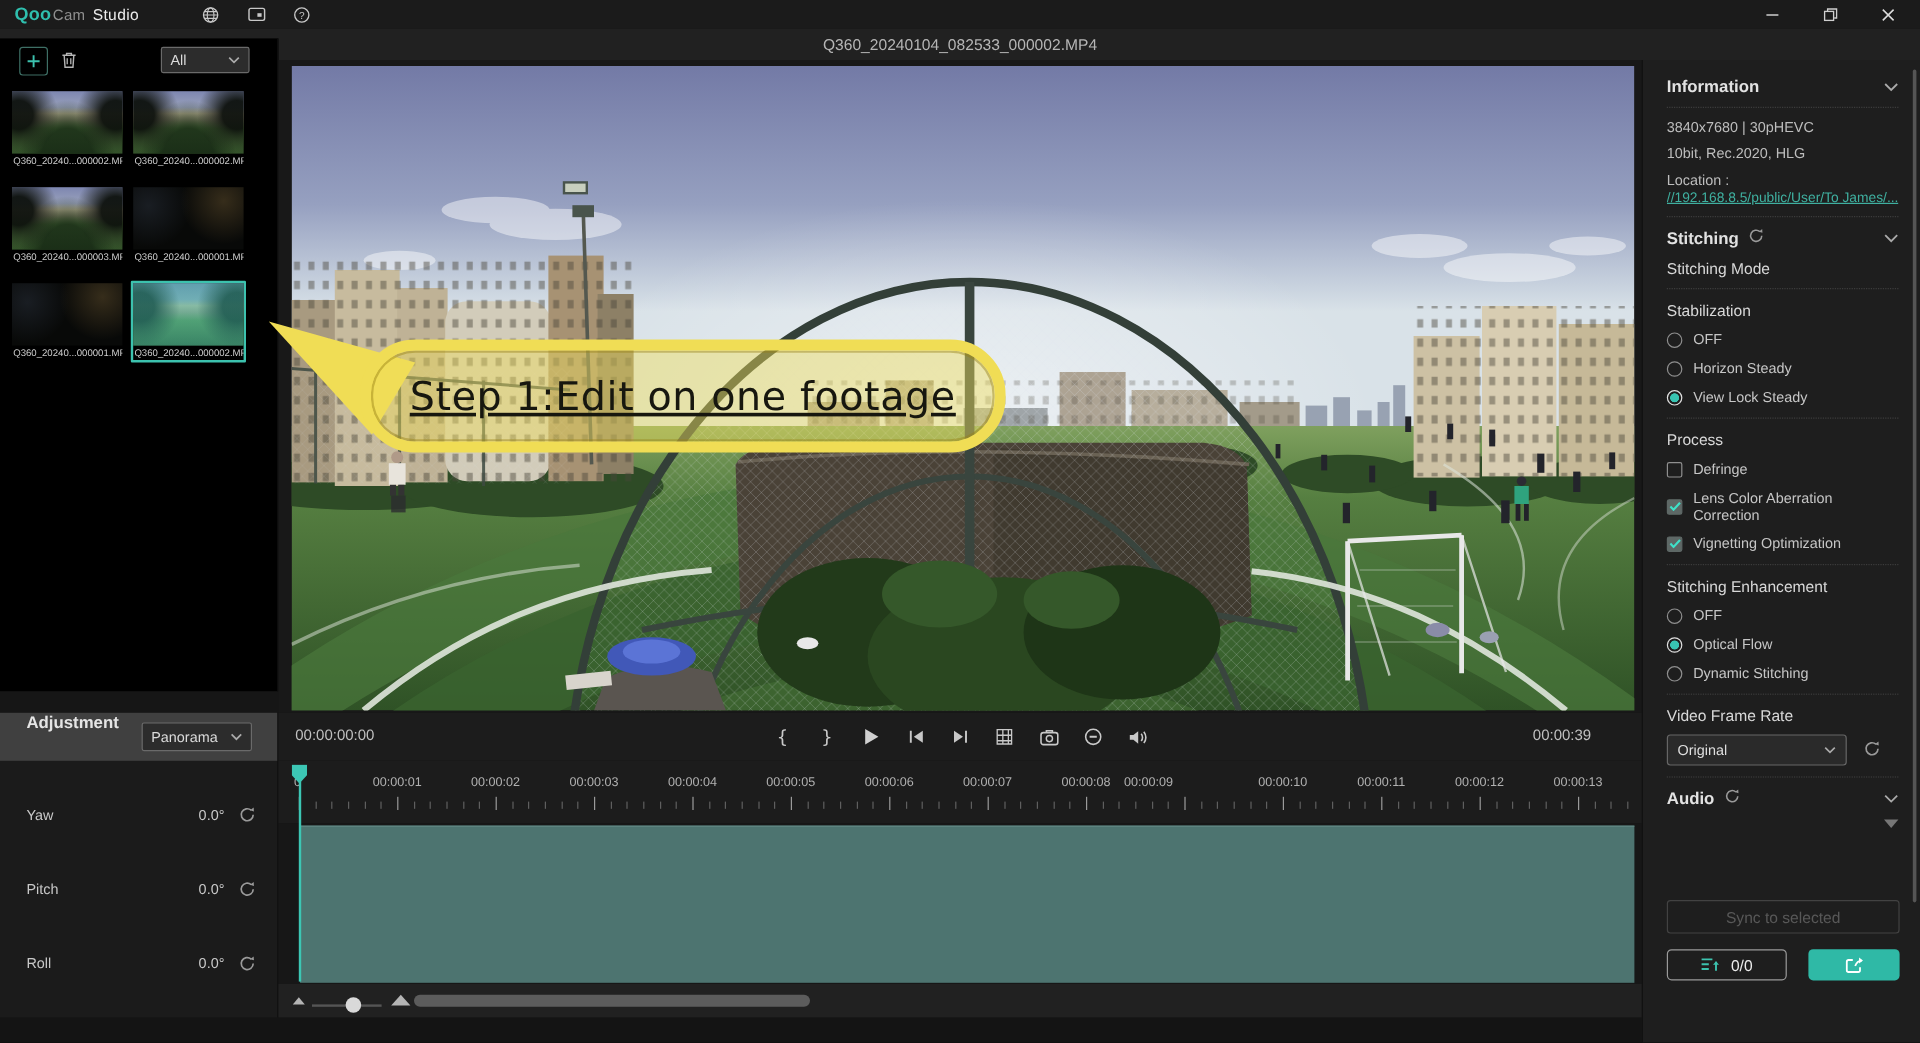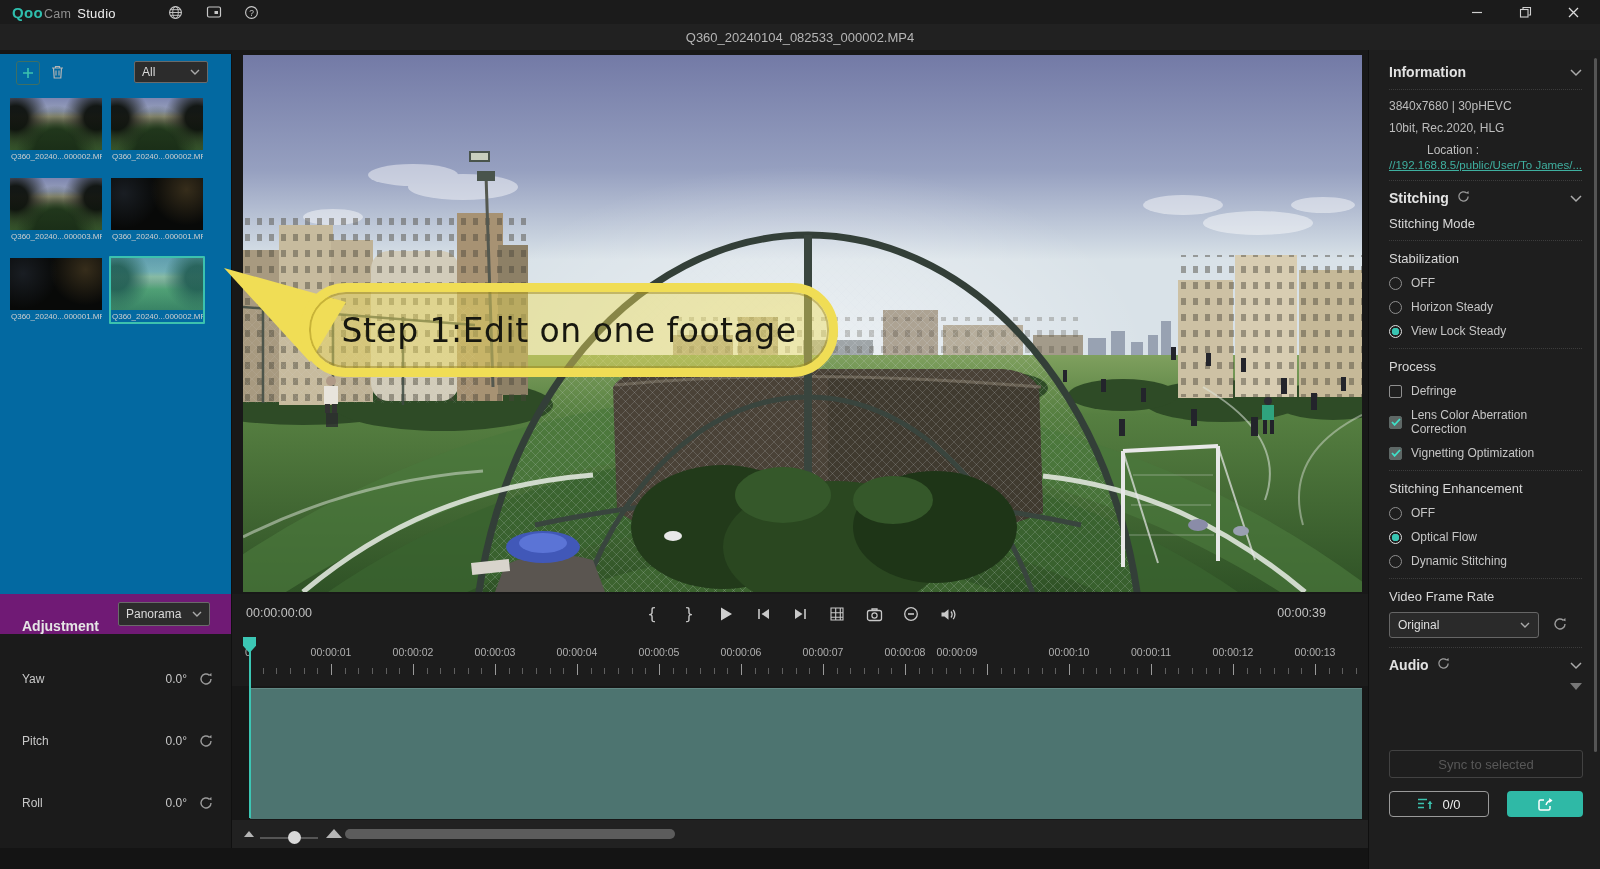--- a/index.html
+++ b/index.html
@@ -14,21 +14,21 @@
   .logo .cam{color:#8f8f8f;font-size:12.5px;}
   .logo .studio{color:#ededed;font-size:13px;margin-left:5px;}
   .tb-icons{display:flex;gap:22px;margin-left:52px;}
   .tb-icon{width:16px;height:16px;display:flex;align-items:center;justify-content:center;cursor:pointer;}
   .win-ctrls{margin-left:auto;display:flex;gap:14px;margin-right:10px;}
   .win-btn{width:34px;height:22px;display:flex;align-items:center;justify-content:center;cursor:pointer;}
   
   .filebar{position:absolute;left:0;top:24px;width:1600px;height:26px;background:#212121;
            display:flex;align-items:center;justify-content:center;font-size:13px;color:#b5b5b5;}
   
-  .left-panel{position:absolute;left:0;top:54px;width:232px;height:544px;background:#0369a1;
+  .left-panel{position:absolute;left:0;top:32px;width:232px;height:544px;background:#000000;
               border-right:1px solid #101010;box-sizing:border-box;padding-left:37px;}
   .lib-toolbar{position:absolute;left:0;top:6px;width:100%;height:28px;}
   .add-btn{position:absolute;left:16px;top:1px;width:22px;height:22px;border:1px solid #3e6f65;
            border-radius:3px;display:flex;align-items:center;justify-content:center;cursor:pointer;}
   .trash-btn{position:absolute;left:46px;top:1px;width:22px;height:22px;display:flex;align-items:center;justify-content:center;cursor:pointer;}
   .filter-dd{position:absolute;left:134px;top:1px;width:74px;height:22px;background:#2c2c2c;border:1px solid #6a6a6a;
              border-radius:2px;display:flex;align-items:center;justify-content:space-between;padding:0 7px;
              font-size:12px;color:#dadada;cursor:pointer;box-sizing:border-box;}
   .thumb-grid{position:absolute;left:8px;top:42px;width:216px;display:grid;
               grid-template-columns:96px 96px;column-gap:5px;row-gap:12px;}
@@ -51,21 +51,21 @@
   .thumb-label{font-size:8px;color:#cfcfcf;padding:2px 1px 1px;white-space:nowrap;overflow:hidden;}
   
   .main-bg{position:absolute;left:232px;top:50px;width:1136px;height:544px;background:#181818;}
   .preview{position:absolute;left:243px;top:55px;width:1119px;height:537px;cursor:grab;}
   .preview svg{display:block;}
   
   .callout-arrow{position:absolute;left:218px;top:258px;pointer-events:none;}
   .callout{position:absolute;left:300px;top:283px;width:520px;height:76px;border:9px solid #f0dd55;
            border-radius:46px;background:rgba(240,221,90,.45);box-shadow:inset 0 0 0 2px rgba(150,128,20,.45);
            display:flex;align-items:center;justify-content:center;}
-  .callout-text{font-family:"DejaVu Sans",sans-serif;font-size:33px;font-weight:500;color:#17170f;letter-spacing:.5px;}
+  .callout-text{font-family:"DejaVu Sans",sans-serif;font-size:33px;font-weight:500;color:#17170f;letter-spacing:.5px;text-decoration:underline;}
   
   .right-panel{position:absolute;left:1368px;top:50px;width:232px;height:819px;background:#1e1e1e;
                border-left:1px solid #0f0f0f;box-sizing:border-box;padding:6px 18px 0 20px;font-size:12px;}
   .sec-head{display:flex;align-items:center;gap:8px;color:#e2e2e2;font-size:14px;font-weight:bold;margin:8px 0 4px;}
   .sec-head .chev{margin-left:auto;cursor:pointer;}
   .divider{border-top:1px dotted #3c3c3c;margin:9px 0;}
   .info-row{display:flex;color:#bdbdbd;margin:8px 0;}
   .loc-link{display:block;color:#3fb0a0;font-size:11.5px;text-decoration:underline;white-space:nowrap;
             overflow:hidden;text-overflow:clip;margin:2px 0 4px;cursor:pointer;}
   .sub-title{color:#d8d8d8;font-size:13px;margin:10px 0 2px;}
@@ -84,21 +84,21 @@
   .sync-btn{height:26px;border:1px solid #424242;border-radius:3px;color:#585858;font-size:13px;
             display:flex;align-items:center;justify-content:center;cursor:pointer;}
   .btn-row{display:flex;justify-content:space-between;margin-top:13px;}
   .queue-btn{width:100px;height:26px;border:1px solid #9a9a9a;border-radius:4px;display:flex;align-items:center;
              justify-content:center;gap:8px;color:#ececec;font-size:13px;cursor:pointer;box-sizing:border-box;}
   .export-btn{width:76px;height:26px;background:#2fb9a6;border-radius:4px;display:flex;align-items:center;
               justify-content:center;cursor:pointer;}
   .panel-scrollbar{position:absolute;right:3px;top:8px;width:3px;height:694px;background:#555;border-radius:2px;cursor:pointer;}
   
   .adj-panel{position:absolute;left:0;top:594px;width:232px;height:254px;background:#1b1b1b;border-right:1px solid #101010;box-sizing:border-box;}
-  .adj-header{position:absolute;left:0;top:0;width:100%;height:40px;background:#701a75;display:flex;align-items:flex-end;}
+  .adj-header{position:absolute;left:0;top:0;width:100%;height:40px;background:#404040;display:flex;align-items:flex-start;}
   .adj-title{margin-left:22px;font-size:14px;font-weight:bold;color:#e5e5e5;}
   .adj-dd{position:absolute;left:118px;top:8px;width:92px;height:24px;background:#2c2c2c;border:1px solid #6a6a6a;
           border-radius:2px;display:flex;align-items:center;justify-content:space-between;padding:0 7px;
           font-size:12px;color:#dadada;cursor:pointer;box-sizing:border-box;}
   .adj-body{position:absolute;left:0;top:40px;width:100%;height:214px;padding-top:14px;}
   .adj-row{display:flex;align-items:center;height:62px;padding:0 18px 0 22px;}
   .adj-label{font-size:12px;color:#c8c8c8;}
   .adj-value{margin-left:auto;font-size:12px;color:#c8c8c8;margin-right:12px;}
   .adj-reset{cursor:pointer;display:flex;}
   
@@ -425,21 +425,21 @@
           </svg></span>
     </div>
     <div class="divider"></div>
     <div class="info-row">
       <span>3840x7680 | 30p</span>
       <span>HEVC</span>
     </div>
     <div class="info-row">
         <span>10bit, Rec.2020, HLG</span>
       </div>
-    <div class="info-row" style="margin-bottom:2px;margin-left:38px;">
+    <div class="info-row" style="margin-bottom:2px;">
         <span>Location :</span>
       </div>
     <span class="loc-link">//192.168.8.5/public/User/To James/...</span>
     <div class="divider"></div>
 
     <div class="sec-head">
       <span>Stitching</span>
       <span><svg width="13" height="13" viewBox="0 0 14 14">
             <path d="M12 7a5 5 0 1 1-1.7-3.8" fill="none" stroke="#9a9a9a" stroke-width="1.4"></path>
             <path d="M12.4 1.0l.2 3.3-3.2-1z" fill="#9a9a9a"></path>

